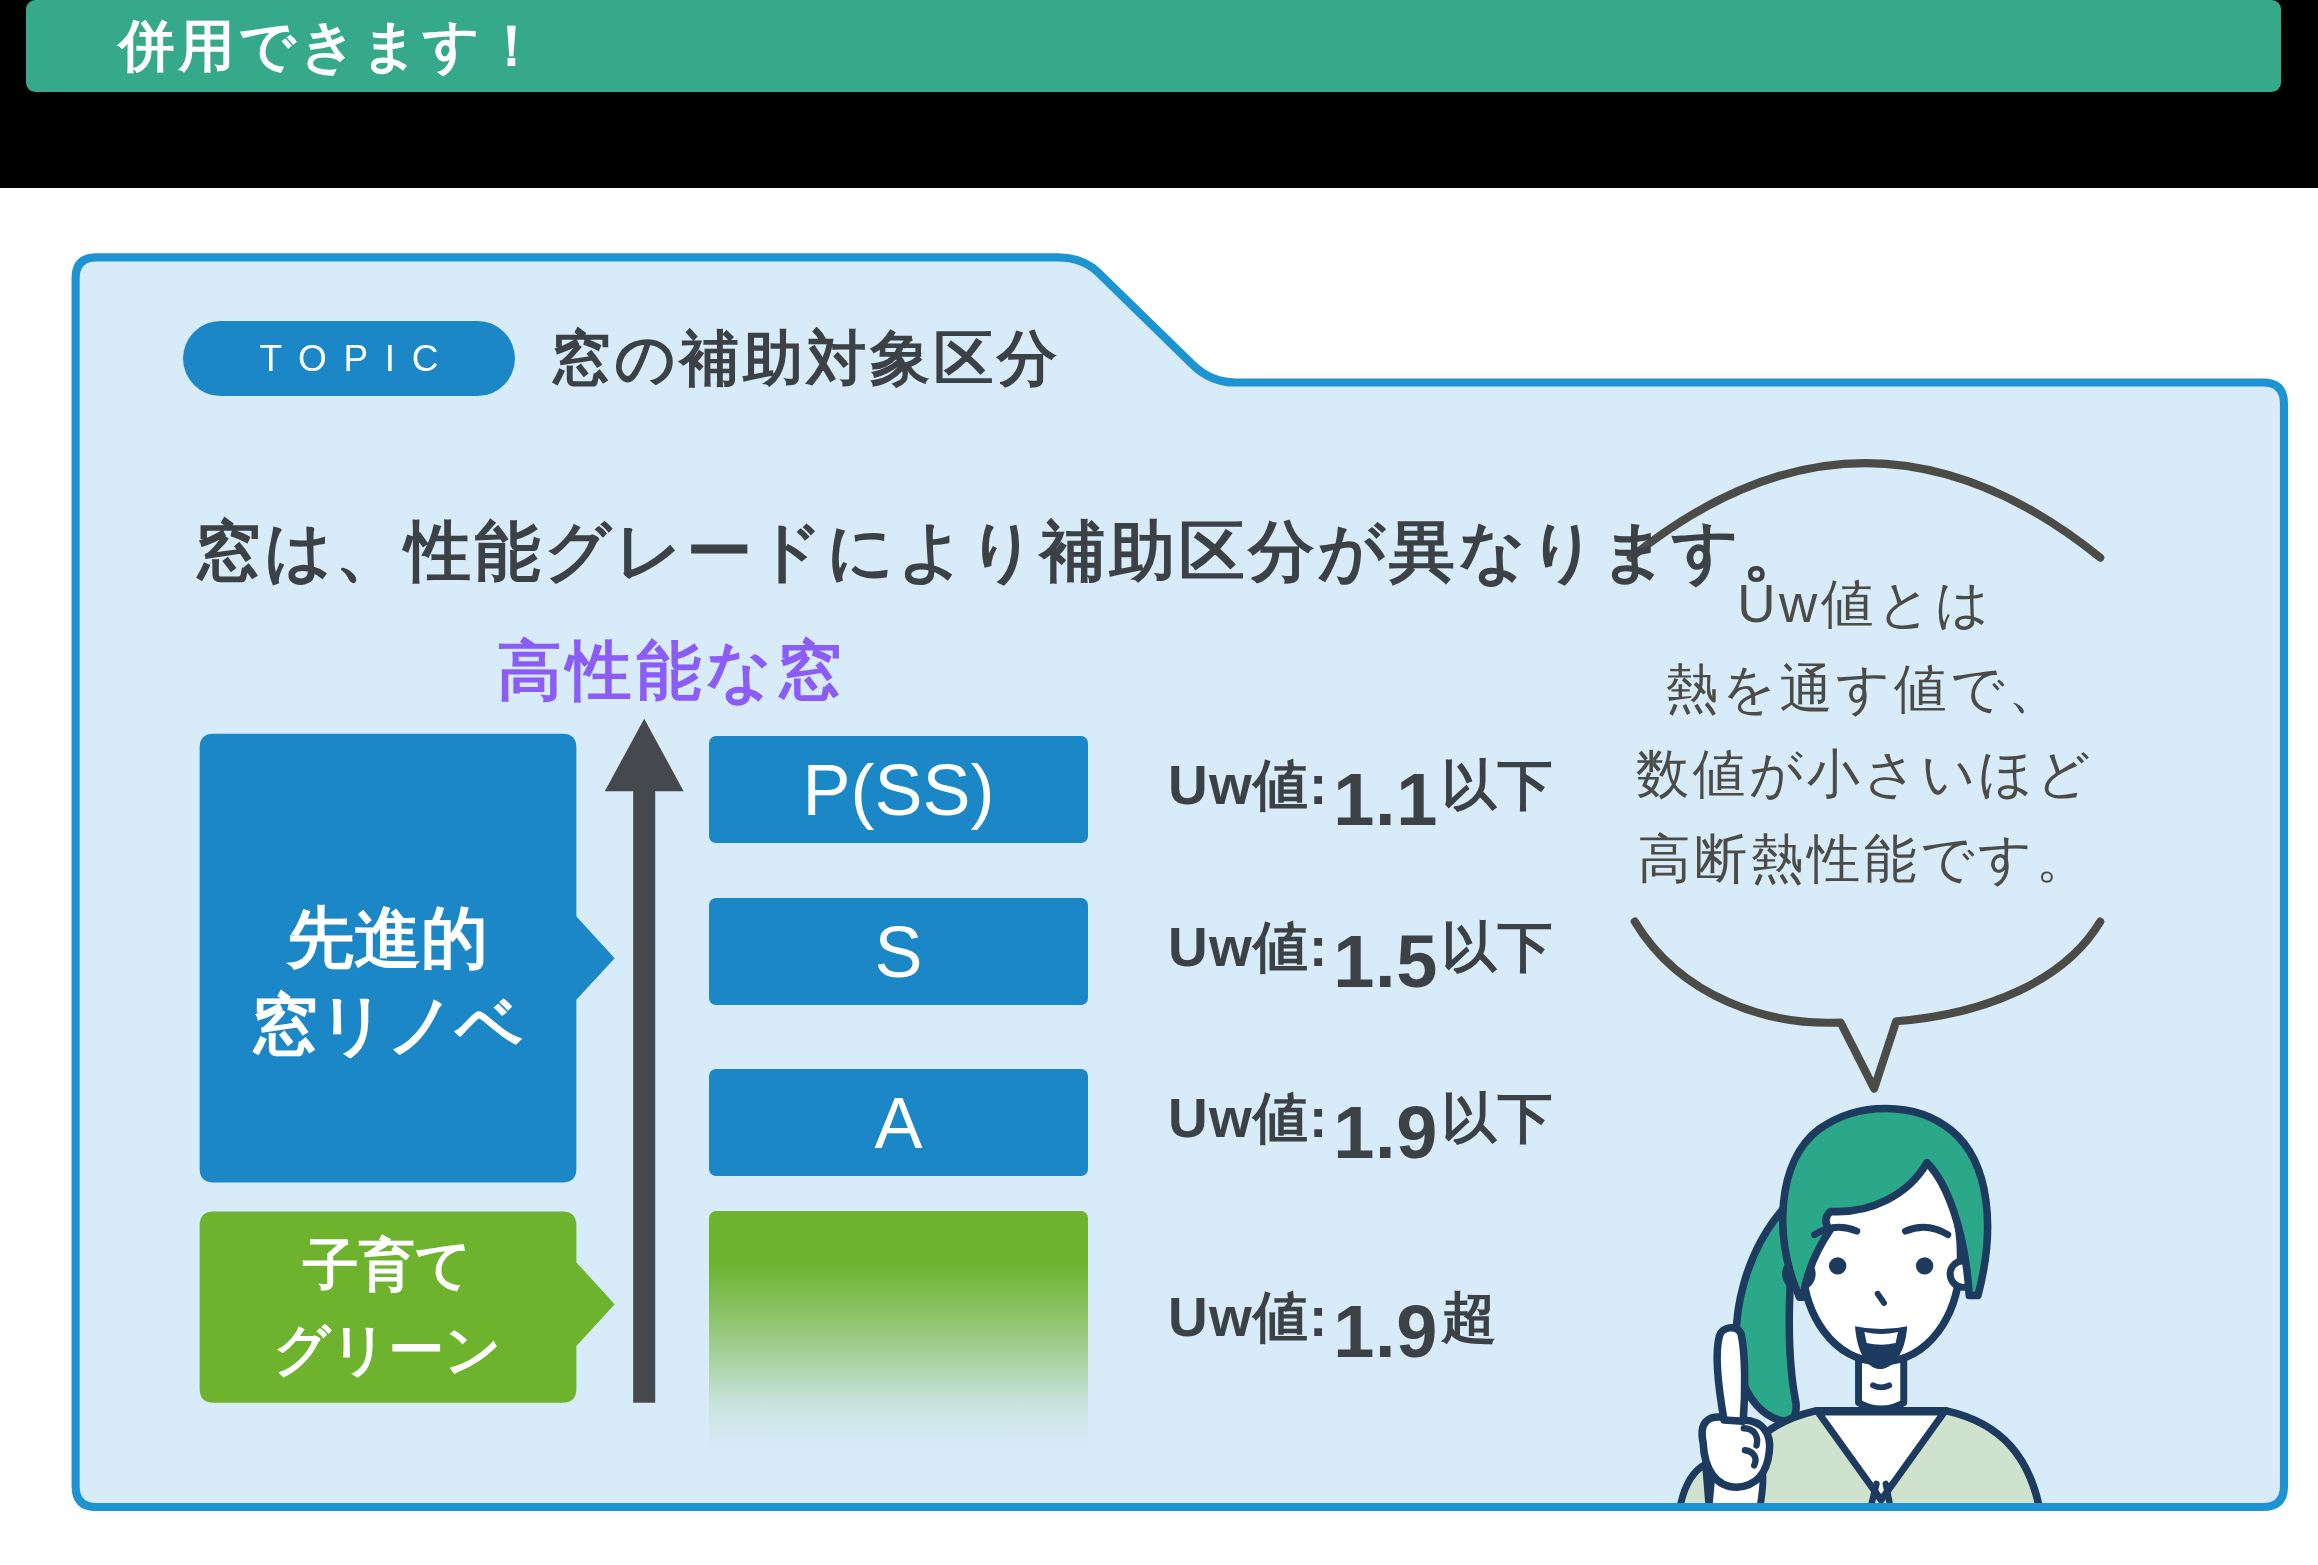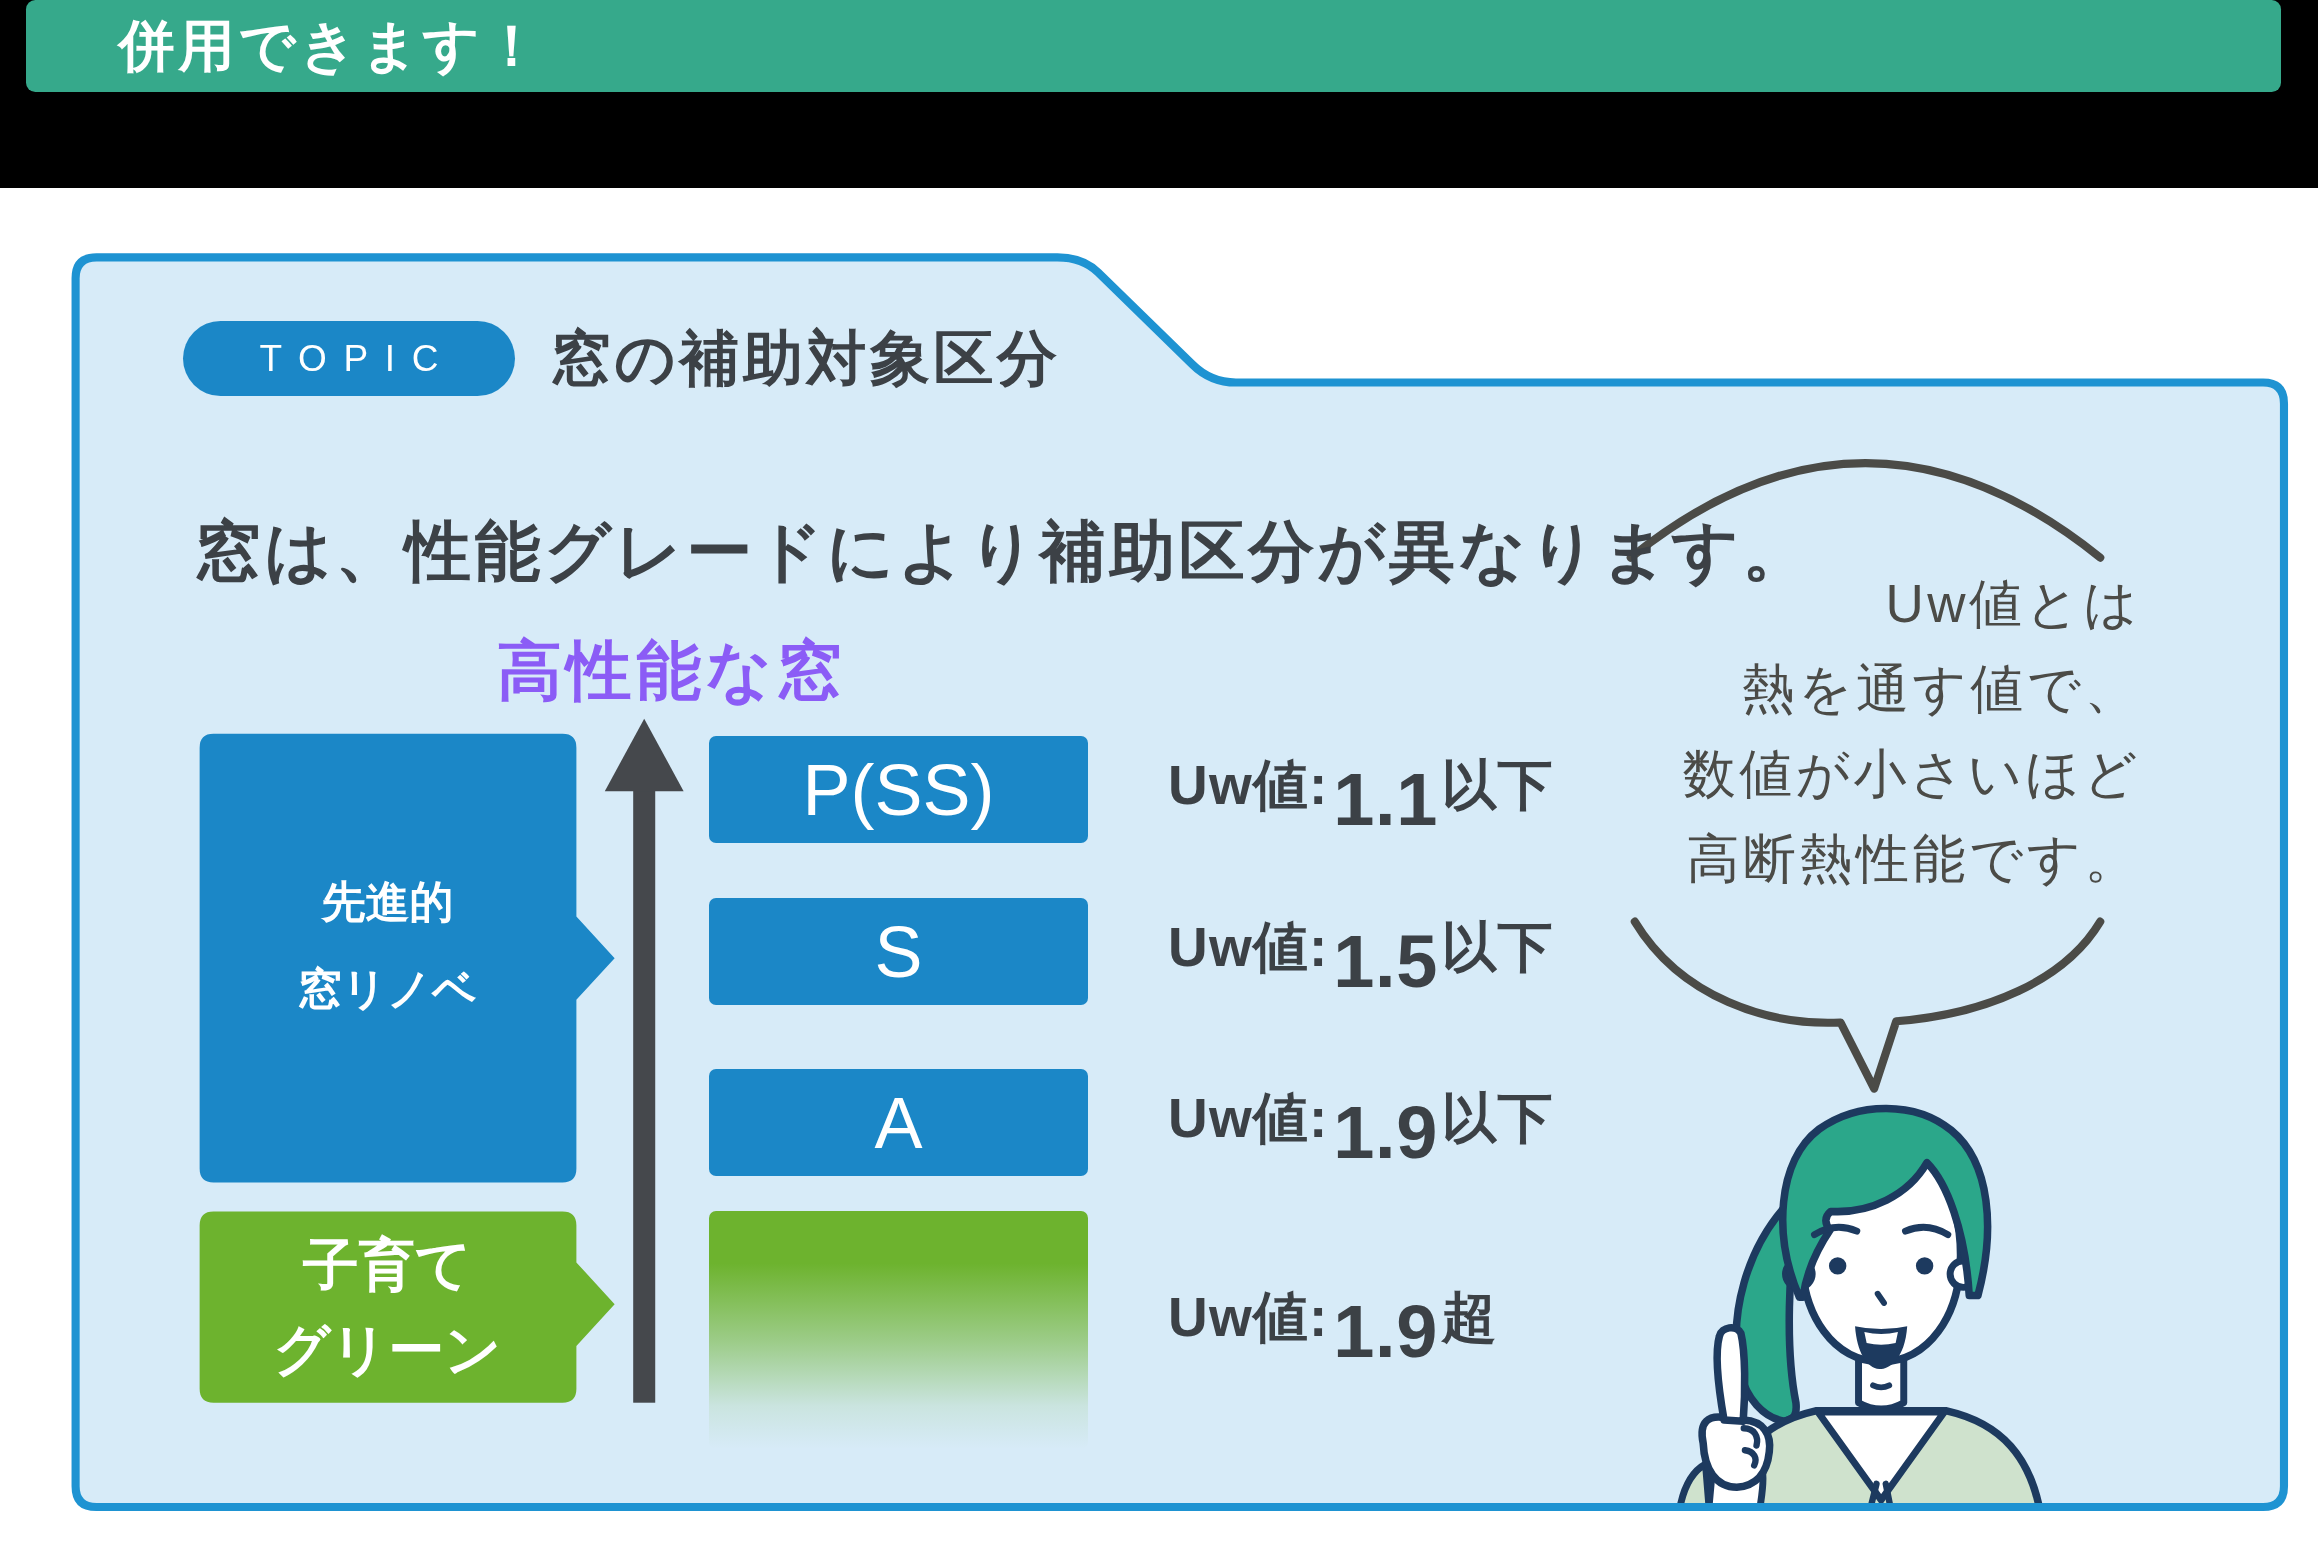--- a/index.html
+++ b/index.html
@@ -37,21 +37,21 @@
   }
   .axis-label{
     position:absolute;left:497px;top:636px;height:70px;line-height:70px;
     color:#8b5cf6;font-size:65px;font-weight:600;letter-spacing:4.6px;white-space:nowrap;
   }
   
   .prog-label{
     position:absolute;left:199px;width:377px;display:flex;flex-direction:column;
     align-items:center;justify-content:center;color:#ffffff;font-weight:600;text-align:center;
   }
-  .prog-label.renovation{top:706px;height:449px;font-size:44px;line-height:87px;padding-top:29px;box-sizing:border-box;}
+  .prog-label.renovation{top:742px;height:449px;font-size:67px;line-height:87px;padding-top:29px;box-sizing:border-box;}
   .prog-label.kosodate{top:1211px;height:191px;font-size:56px;line-height:85px;}
   
   .grade-bar{
     position:absolute;left:709px;width:379px;height:107px;background:#1b87c7;border-radius:7px;
     color:#ffffff;font-size:72px;font-weight:500;display:flex;align-items:center;justify-content:center;
   }
   .grade-bar.p{top:736px;}
   .grade-bar.s{top:898px;}
   .grade-bar.a{top:1069px;}
   .grade-bar.gradient{
@@ -64,22 +64,22 @@
     color:#3c4146;white-space:nowrap;
   }
   .uw-row.r1{top:749px;}
   .uw-row.r2{top:911px;}
   .uw-row.r3{top:1082px;}
   .uw-row.r4{top:1281px;}
   .uw-prefix,.uw-suffix{font-size:55px;font-weight:600;letter-spacing:1.2px;}
   .uw-number{font-size:74px;font-weight:600;letter-spacing:0.6px;padding:0 3.5px 0 4.6px;margin-top:8px;}
   
   .bubble-text{
-    position:absolute;left:1633px;top:561px;width:464px;text-align:right;
-    color:#4b4b47;font-size:53px;font-weight:500;line-height:85px;letter-spacing:3.5px;white-space:nowrap;margin-left:44px;
+    position:absolute;left:1633px;top:561px;width:464px;text-align:center;
+    color:#4b4b47;font-size:53px;font-weight:500;line-height:85px;letter-spacing:3.5px;white-space:nowrap;
   }
 </style>
 </head>
 <body>
 
 <div id="stage">
 
   <div class="header-black"></div>
   <div class="banner">
     <div class="banner-label">併用できます！</div>

